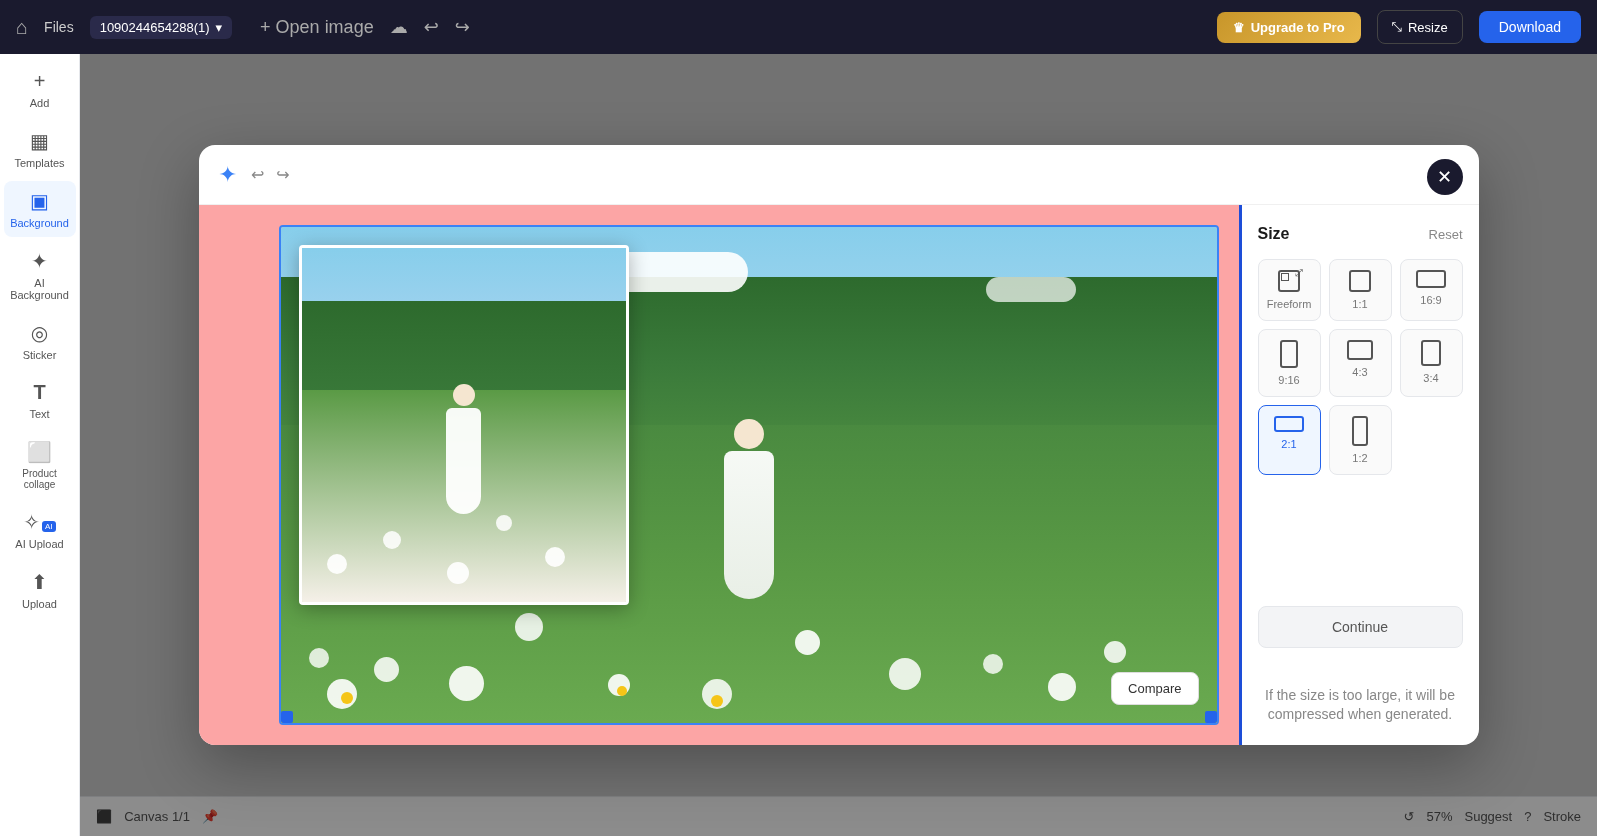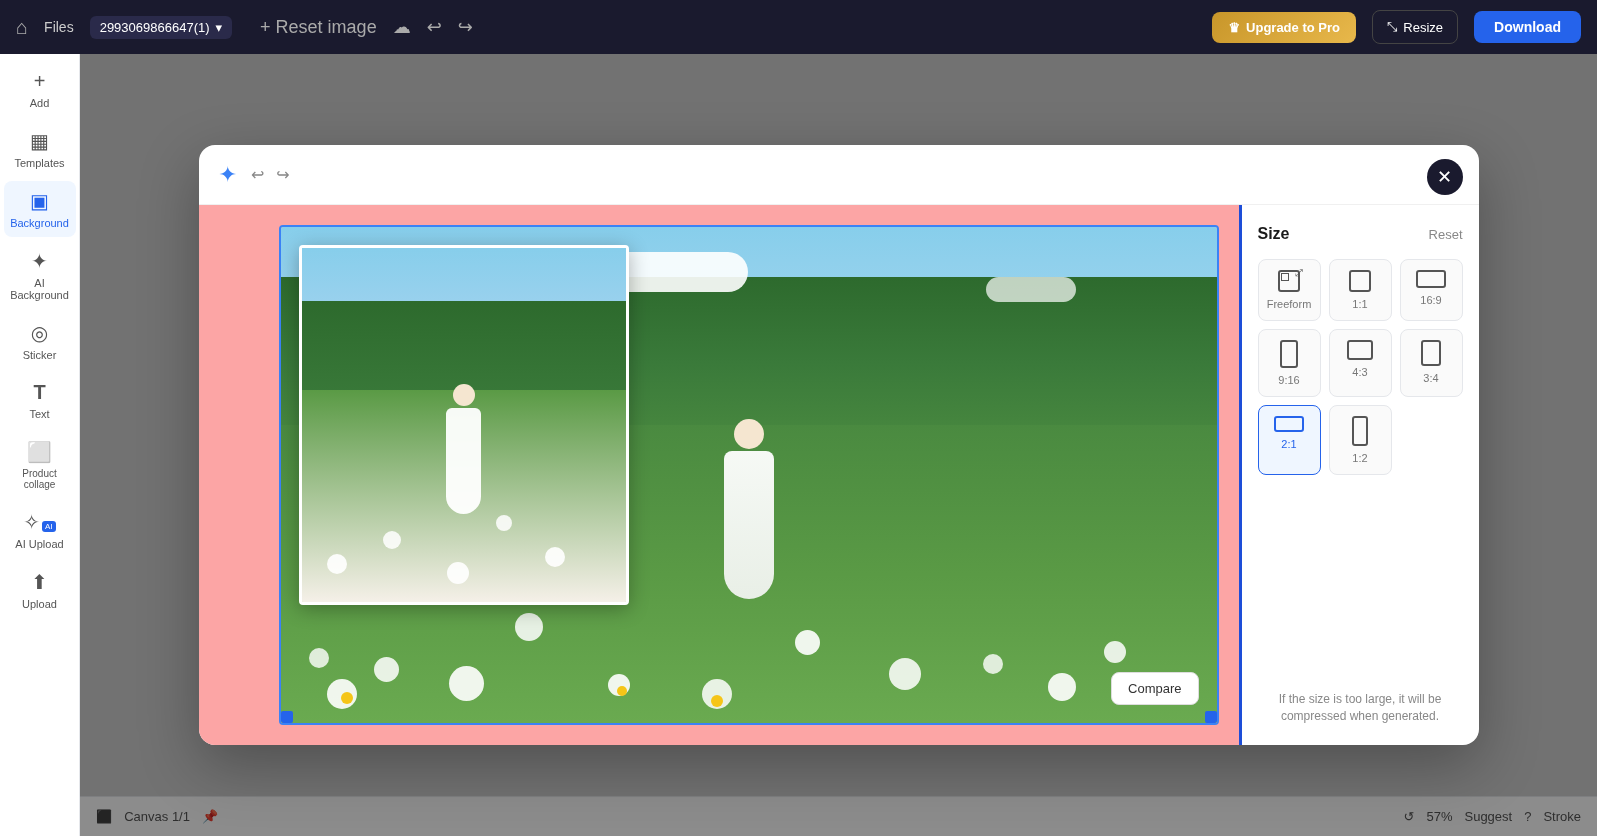--- a/index.html
+++ b/index.html
@@ -23,21 +23,21 @@
       background: linear-gradient(135deg, #c8962a, #e8b84b);
       color: #fff; border: none; border-radius: 8px; padding: 8px 16px;
       font-size: 13px; font-weight: 600; cursor: pointer; display: flex; align-items: center; gap: 6px;
     }
     .resize-btn {
       background: transparent; color: #fff; border: 1px solid #444; border-radius: 8px;
       padding: 8px 14px; font-size: 13px; cursor: pointer; display: flex; align-items: center; gap: 6px;
     }
     .download-btn {
       background: #2563eb; color: #fff; border: none; border-radius: 8px;
-      padding: 8px 20px; font-size: 14px; font-weight: 700; cursor: pointer;
+      padding: 8px 20px; font-size: 14px; font-weight: 400; cursor: pointer;
     }
 
     
     .sidebar {
       position: absolute; left: 0; top: 54px; bottom: 0; width: 80px;
       background: #fff; border-right: 1px solid #e5e7eb;
       display: flex; flex-direction: column; align-items: center; padding: 8px 0; gap: 4px; z-index: 5;
     }
     .sidebar-item {
       display: flex; flex-direction: column; align-items: center; justify-content: center;
@@ -169,34 +169,34 @@
     .continue-btn {
       width: 100%; padding: 12px; border-radius: 8px;
       background: #f3f4f6; color: #555; border: 1px solid #e5e7eb;
       font-size: 14px; font-weight: 500; cursor: pointer;
     }
     .apply-btn {
       width: 100%; padding: 12px; border-radius: 8px;
       background: #2563eb; color: #fff; border: none;
       font-size: 14px; font-weight: 600; cursor: pointer;
     }
-    .panel-note { font-size: 12px; color: #888; line-height: 1.4; text-align: center; }
+    .panel-note { font-size: 14px; color: #888; line-height: 1.4; text-align: center; margin-top: 22px; }
   </style>
 </head>
 <body>
 
 <div class="topbar">
   <span class="topbar-home">⌂</span>
   <span class="topbar-files">Files</span>
   <div class="topbar-filename">
-    <span>2993069866647(1)</span>
+    <span>1090244654288(1)</span>
     <span>▾</span>
   </div>
   <div class="topbar-actions">
-    <button class="topbar-icon-btn">+ Reset image</button>
+    <button class="topbar-icon-btn">+ Open image</button>
     <button class="topbar-icon-btn">☁</button>
     <button class="topbar-icon-btn">↩</button>
     <button class="topbar-icon-btn">↪</button>
   </div>
   <div class="topbar-spacer"></div>
   <button class="upgrade-btn">
     <span>♛</span>
     <span>Upgrade to Pro</span>
   </button>
   <button class="resize-btn">
@@ -410,17 +410,18 @@
           <div class="size-option">
             <div class="size-icon" style="color:#555;">
               <div style="width:16px;height:30px;border:2px solid currentColor;border-radius:3px;"></div>
             </div>
             <span class="size-label">1:2</span>
           </div>
         </div>
 
         <div style="flex:1;"></div>
 
+        <button class="continue-btn">Continue</button>
         <p class="panel-note">If the size is too large, it will be compressed when generated.</p>
       </div>
     </div>
   </div>
 </div>
 
 </body></html>

